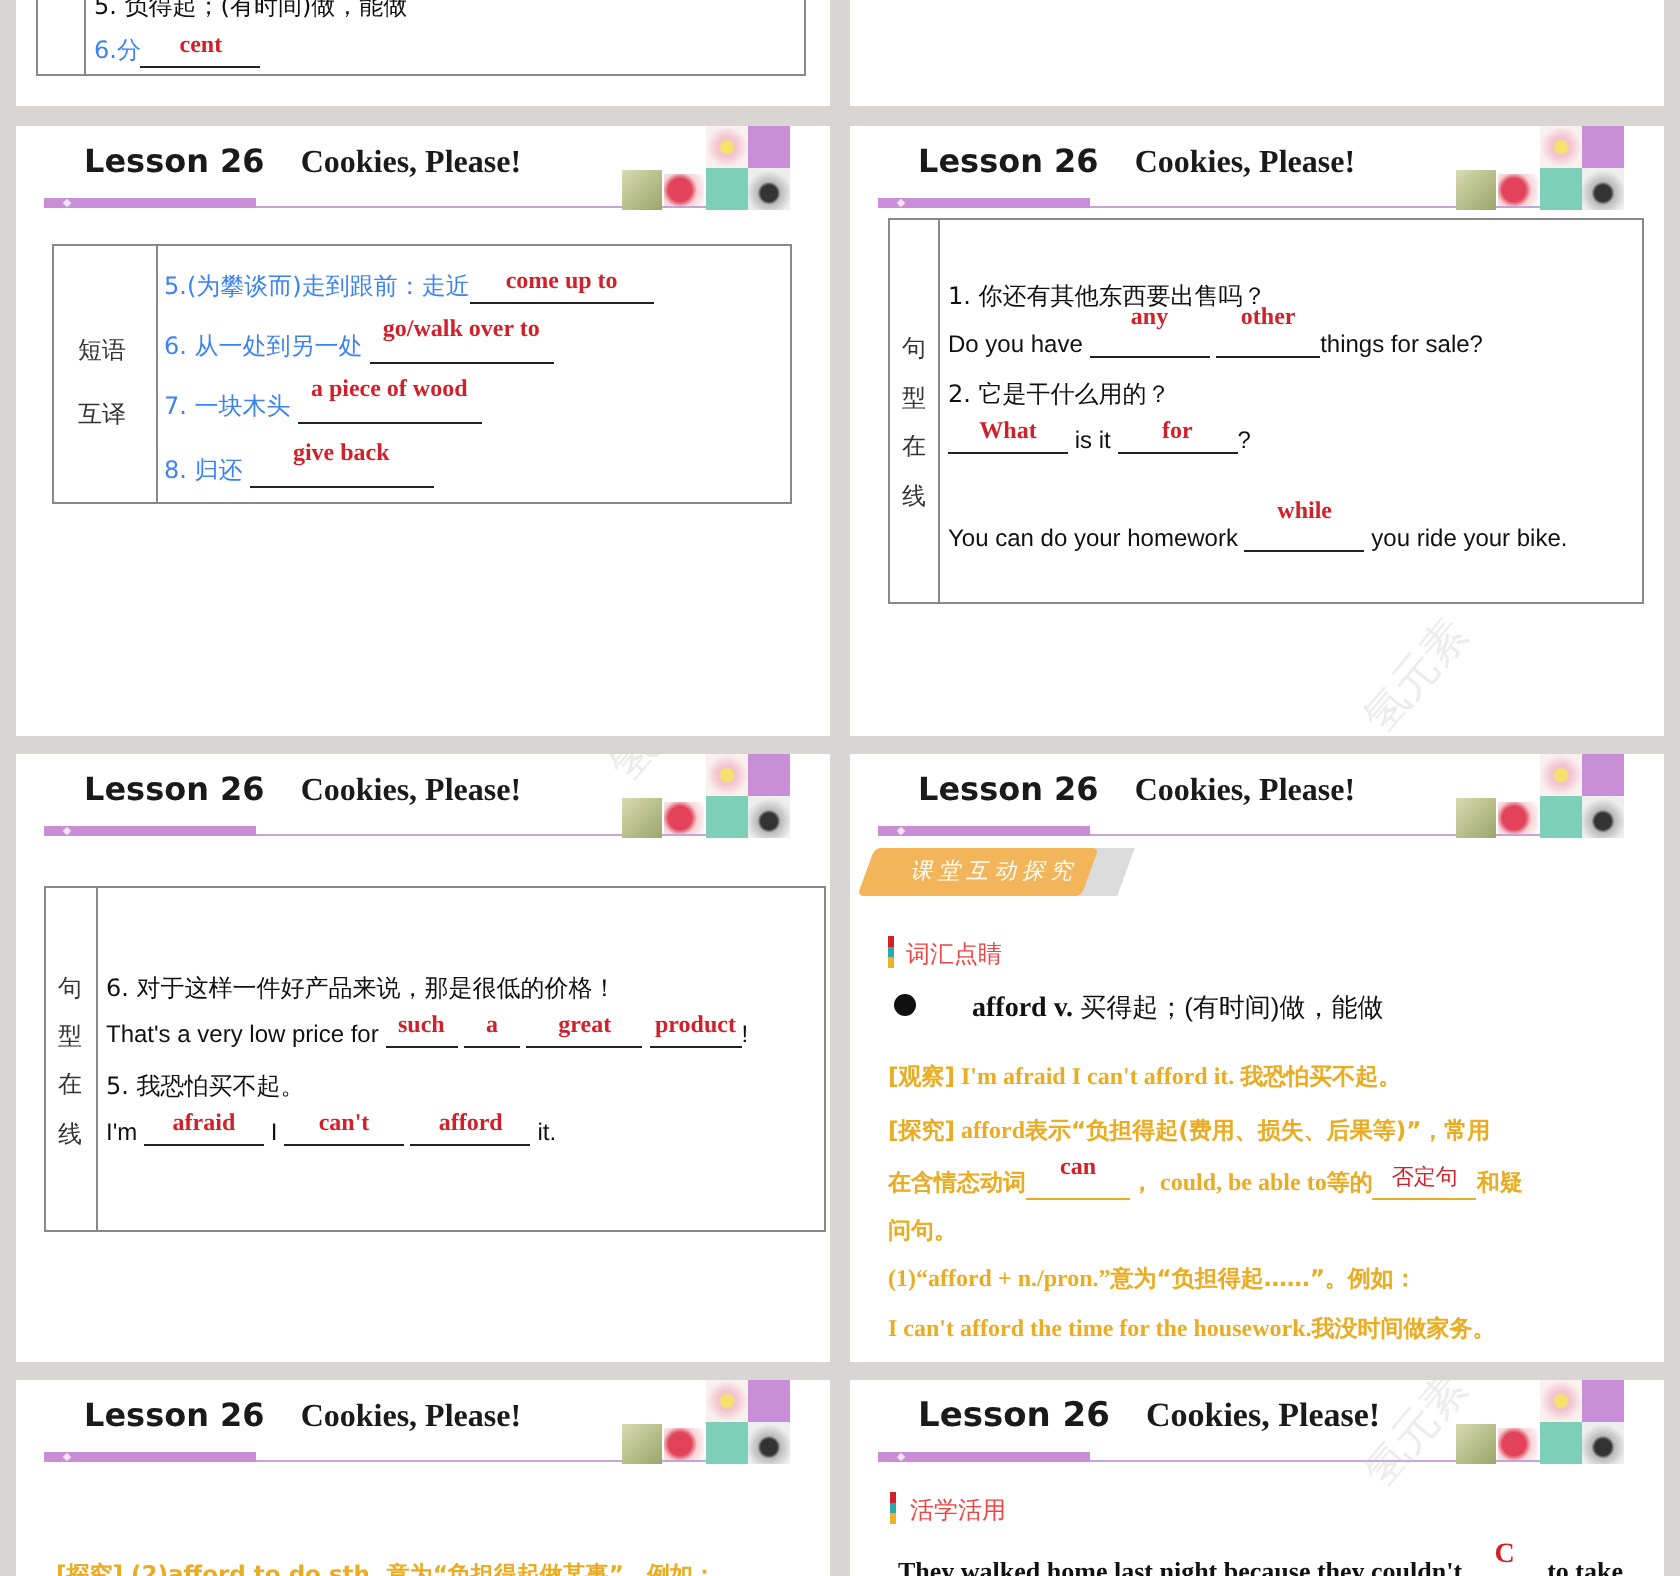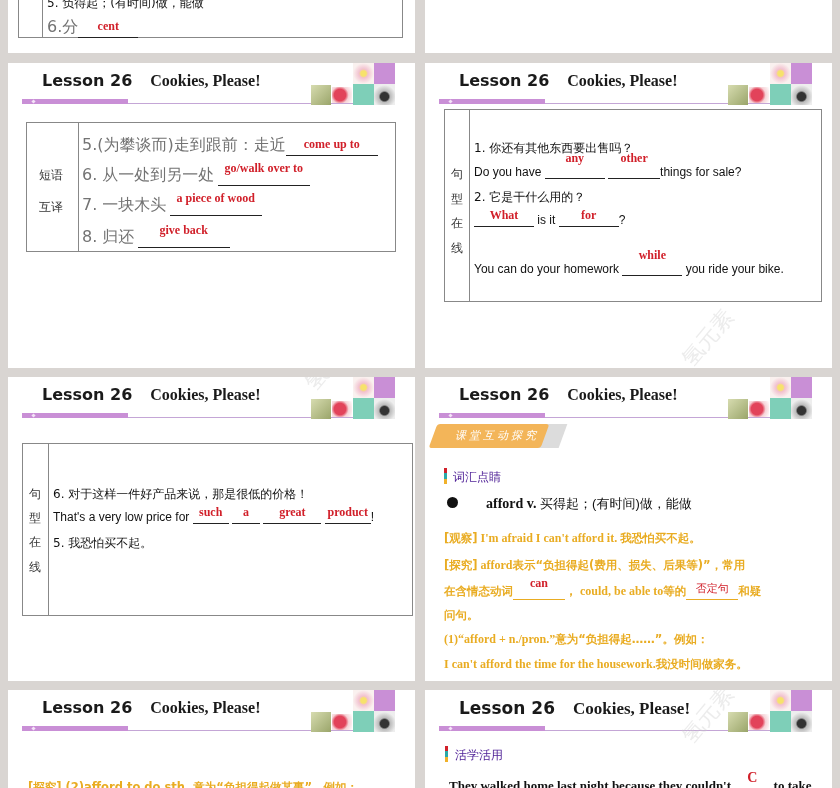--- a/index.html
+++ b/index.html
@@ -15,32 +15,32 @@
   .deco { position: absolute; right: 20px; top: 0; width: 84px; height: 42px; }
   .deco div { position: absolute; }
   .d1 { left: 0; top: 22px; width: 20px; height: 20px; background: linear-gradient(135deg,#d7dcb0,#9aa56a); }
   .d2 { left: 21px; top: 24px; width: 20px; height: 16px; background: radial-gradient(circle at 40% 50%, #e2435a 0 40%, #f6d3d7 60%, #fff 100%); }
   .d3 { left: 42px; top: 0; width: 21px; height: 21px; background: radial-gradient(circle, #f7e26b 0 18%, #f2c1cf 30%, #faf1ef 70%); }
   .d4 { left: 63px; top: 0; width: 21px; height: 21px; background: #c98fd6; }
   .d5 { left: 42px; top: 21px; width: 21px; height: 21px; background: #7ecfb8; }
   .d6 { left: 63px; top: 21px; width: 21px; height: 21px; background: radial-gradient(circle at 50% 60%, #333 0 25%, #bbb 35%, #eee 70%); }
   .tbl { position: absolute; border: 1px solid #888; }
   .tbl .lcol { position: absolute; left: 0; top: 0; bottom: 0; border-right: 1px solid #888; }
-  .cn { font-family: "DejaVu Sans", sans-serif; font-size: 16px; color: #737373; }
+  .cn { font-family: "DejaVu Sans", sans-serif; font-size: 12px; color: #3b82f6; }
   .row { position: absolute; white-space: nowrap; font-size: 12px; color: #111; }
   .blank { display: inline-block; border-bottom: 1px solid #222; position: relative; height: 14px; vertical-align: bottom; }
   .ans { position: absolute; left: 0; right: 0; bottom: 3px; text-align: center; font-family: "Liberation Serif", serif; font-weight: bold; color: #d1202a; font-size: 12px; white-space: nowrap; }
   .ans.high { bottom: 12px; }
   .vchar { position: absolute; font-family: "DejaVu Sans", sans-serif; font-size: 12px; color: #333; }
   .banner { position: absolute; left: 8px; top: 8px; width: 128px; height: 24px; }
   .banner .b1 { position: absolute; left: 0; top: 0; width: 112px; height: 24px; background: #f3b559; transform: skewX(-20deg); border-radius: 3px; }
   .banner .b2 { position: absolute; left: 106px; top: 0; width: 24px; height: 24px; background: #dcdcdc; transform: skewX(-20deg); }
   .banner span { position: absolute; left: 22px; top: 4px; color: #fff; font-family: "DejaVu Serif", serif; font-size: 11px; letter-spacing: 3px; font-style: italic; }
   .sec-mark { position: absolute; width: 3px; height: 16px; background: linear-gradient(#d1202a 0 33%, #2ba8a8 33% 66%, #f0b12a 66%); }
-  .sec-title { position: absolute; font-family: Liberation Serif, serif; font-size: 12px; color: #4c1d95; }
+  .sec-title { position: absolute; font-family: Liberation Serif, serif; font-size: 12px; color: #ef4444; }
   .orange { position: absolute; color: #e9ac22; font-family: "Liberation Serif", serif; font-weight: bold; font-size: 12px; white-space: nowrap; }
   .orange .zh { font-family: "DejaVu Sans", sans-serif; font-size: 11.5px; margin-top: 31px; }
   .bullet-line { position: absolute; font-family: "Liberation Serif", serif; font-size: 14px; font-weight: bold; color: #111; white-space: nowrap; }
   .bullet-line .zh { font-family: Liberation Sans, sans-serif; font-weight: normal; font-size: 13px; }
   .watermark { position: absolute; color: rgba(200,200,200,0.35); font-family: "DejaVu Sans", sans-serif; font-size: 22px; transform: rotate(-50deg); pointer-events: none; }
 </style>
 </head>
 <body>
 
 <div class="slide" style="left:8px; top:-250px; width:407px; height:303px;">
@@ -125,20 +125,21 @@
   </div>
   <div class="tbl" style="left:14px; top:66px; width:391px; height:173px;">
     <div class="lcol" style="width:26px;"></div>
     <div class="vchar" style="left:6px; top:42px;">句</div>
     <div class="vchar" style="left:6px; top:66px;">型</div>
     <div class="vchar" style="left:6px; top:90px;">在</div>
     <div class="vchar" style="left:6px; top:115px;">线</div>
     <div class="row cn" style="left:30px; top:42px;">6. 对于这样一件好产品来说，那是很低的价格！</div>
     <div class="row" style="left:30px; top:66px;"><span>That's a very low price for</span> <span class="blank" style="width:36px;"><span class="ans">such</span></span> <span class="blank" style="width:28px;"><span class="ans">a</span></span> <span class="blank" style="width:58px;"><span class="ans">great</span></span> <span class="blank" style="width:46px;"><span class="ans">product</span></span><span>!</span></div>
     <div class="row cn" style="left:30px; top:91px;">5. 我恐怕买不起。</div>
+    <div class="row" style="left:30px; top:115px;"><span>I'm</span> <span class="blank" style="width:60px;"><span class="ans">afraid</span></span> <span>I</span> <span class="blank" style="width:60px;"><span class="ans">can't</span></span> <span class="blank" style="width:60px;"><span class="ans">afford</span></span> <span>it.</span></div>
   </div>
   <div class="watermark" style="left:290px; top:-30px;">氢元素</div>
 </div>
 
 <div class="slide" style="left:425px; top:377px; width:407px; height:304px;">
   <div class="hdr">
     <div class="hdr-title"><span>Lesson 26</span><span class="t2">Cookies, Please!</span></div>
     <div class="hdr-bar"></div>
     <div class="hdr-line"></div>
     <div class="deco">

